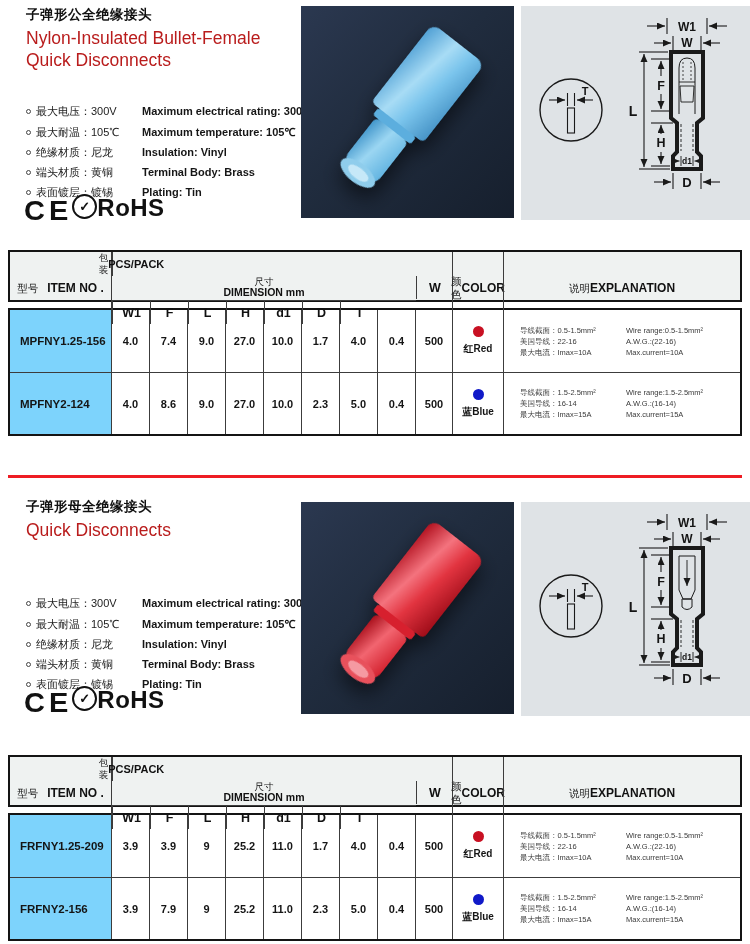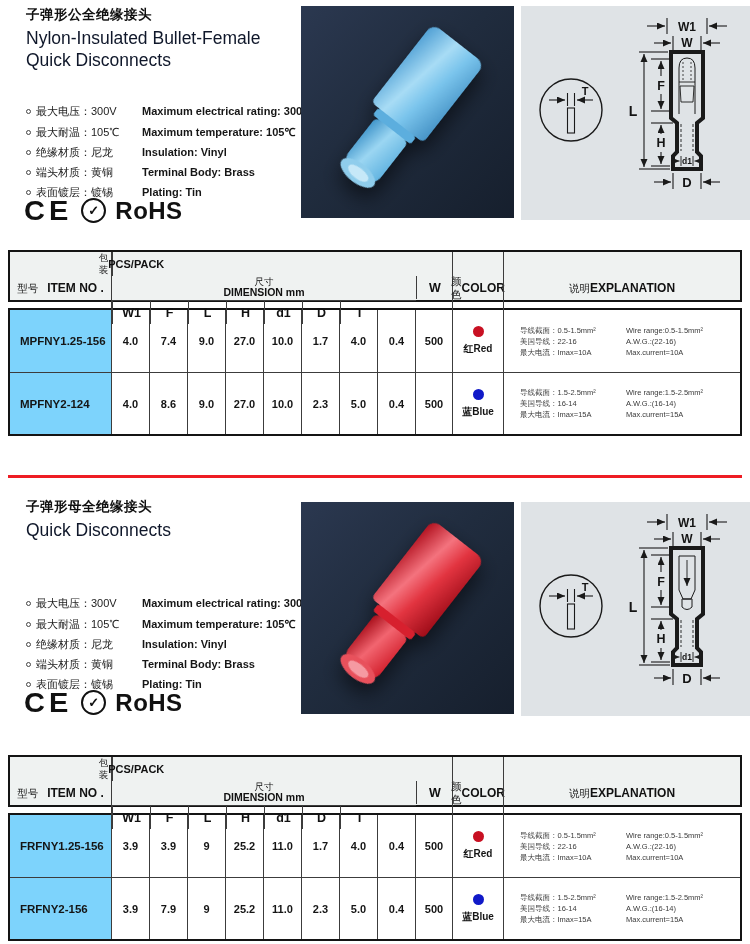--- a/index.html
+++ b/index.html
@@ -7,29 +7,29 @@
   body { font-family:"Liberation Sans", sans-serif; color:#111; }
   #page { position:relative; width:750px; height:944px; background:#fff; overflow:hidden; }
 
   
   .sec { position:absolute; left:16px; width:750px; height:246px; }
   .sec-a { top:0; }
   .sec-b { top:492px; }
 
   .titles { position:absolute; left:10px; top:6px; }
   .t-zh { font-size:13.5px; font-weight:700; letter-spacing:.5px; margin-bottom:3px; }
-  .t-en { font-size:17.5px; line-height:22px; color:#0f172a; }
+  .t-en { font-size:17.5px; line-height:22px; color:#b91c1c; }
 
   .specs { position:absolute; left:10px; top:104px; }
   .spec-row { display:flex; align-items:baseline; margin-bottom:5px; }
   .bullet { display:inline-block; width:5px; height:5px; border:1px solid #444; border-radius:50%; margin-right:5px; position:relative; top:-1px; }
   .s-zh { width:116px; font-size:11px; color:#222; white-space:nowrap; }
   .s-en { font-size:11px; font-weight:600; color:#161616; white-space:nowrap; }
 
-  .logos { position:absolute; left:8px; top:194px; display:flex; align-items:center; gap:9px; }
+  .logos { position:absolute; left:8px; top:194px; display:flex; align-items:flex-start; }
   .ce { font-size:29px; font-weight:600; letter-spacing:4px; transform:scaleY(.95); }
   .cert { width:25px; height:25px; border:2.5px solid #111; border-radius:50%; display:flex; align-items:center; justify-content:center; font-size:13px; font-weight:700; }
   .rohs { font-size:24px; font-weight:700; letter-spacing:.5px; }
 
   
   .photo { position:absolute; left:285px; top:6px; width:213px; height:212px; overflow:hidden;
            background:linear-gradient(135deg,#2b3850 0%,#202c3e 45%,#161f2d 100%); }
   .sec-b .photo { top:10px; }
   .connector { position:absolute; left:50%; top:50%; transform:translate(-50%,-52%) rotate(38deg);
                display:flex; flex-direction:column; align-items:center;
@@ -439,21 +439,21 @@
         <div class="zh">颜色</div>
         <div class="en">COLOR</div>
       </div>
       <div class="th" style="grid-column:12;">
         <div class="zh">说明</div>
         <div class="en">EXPLANATION</div>
       </div>
     </div>
     <div class="tbody">
       <div class="trow grid12">
-        <div class="td td-item">FRFNY1.25-156</div>
+        <div class="td td-item">FRFNY1.25-209</div>
         <div class="td">3.9</div>
         <div class="td">3.9</div>
         <div class="td">9</div>
         <div class="td">25.2</div>
         <div class="td">11.0</div>
         <div class="td">1.7</div>
         <div class="td">4.0</div>
         <div class="td">0.4</div>
         <div class="td">500</div>
         <div class="td td-color">

